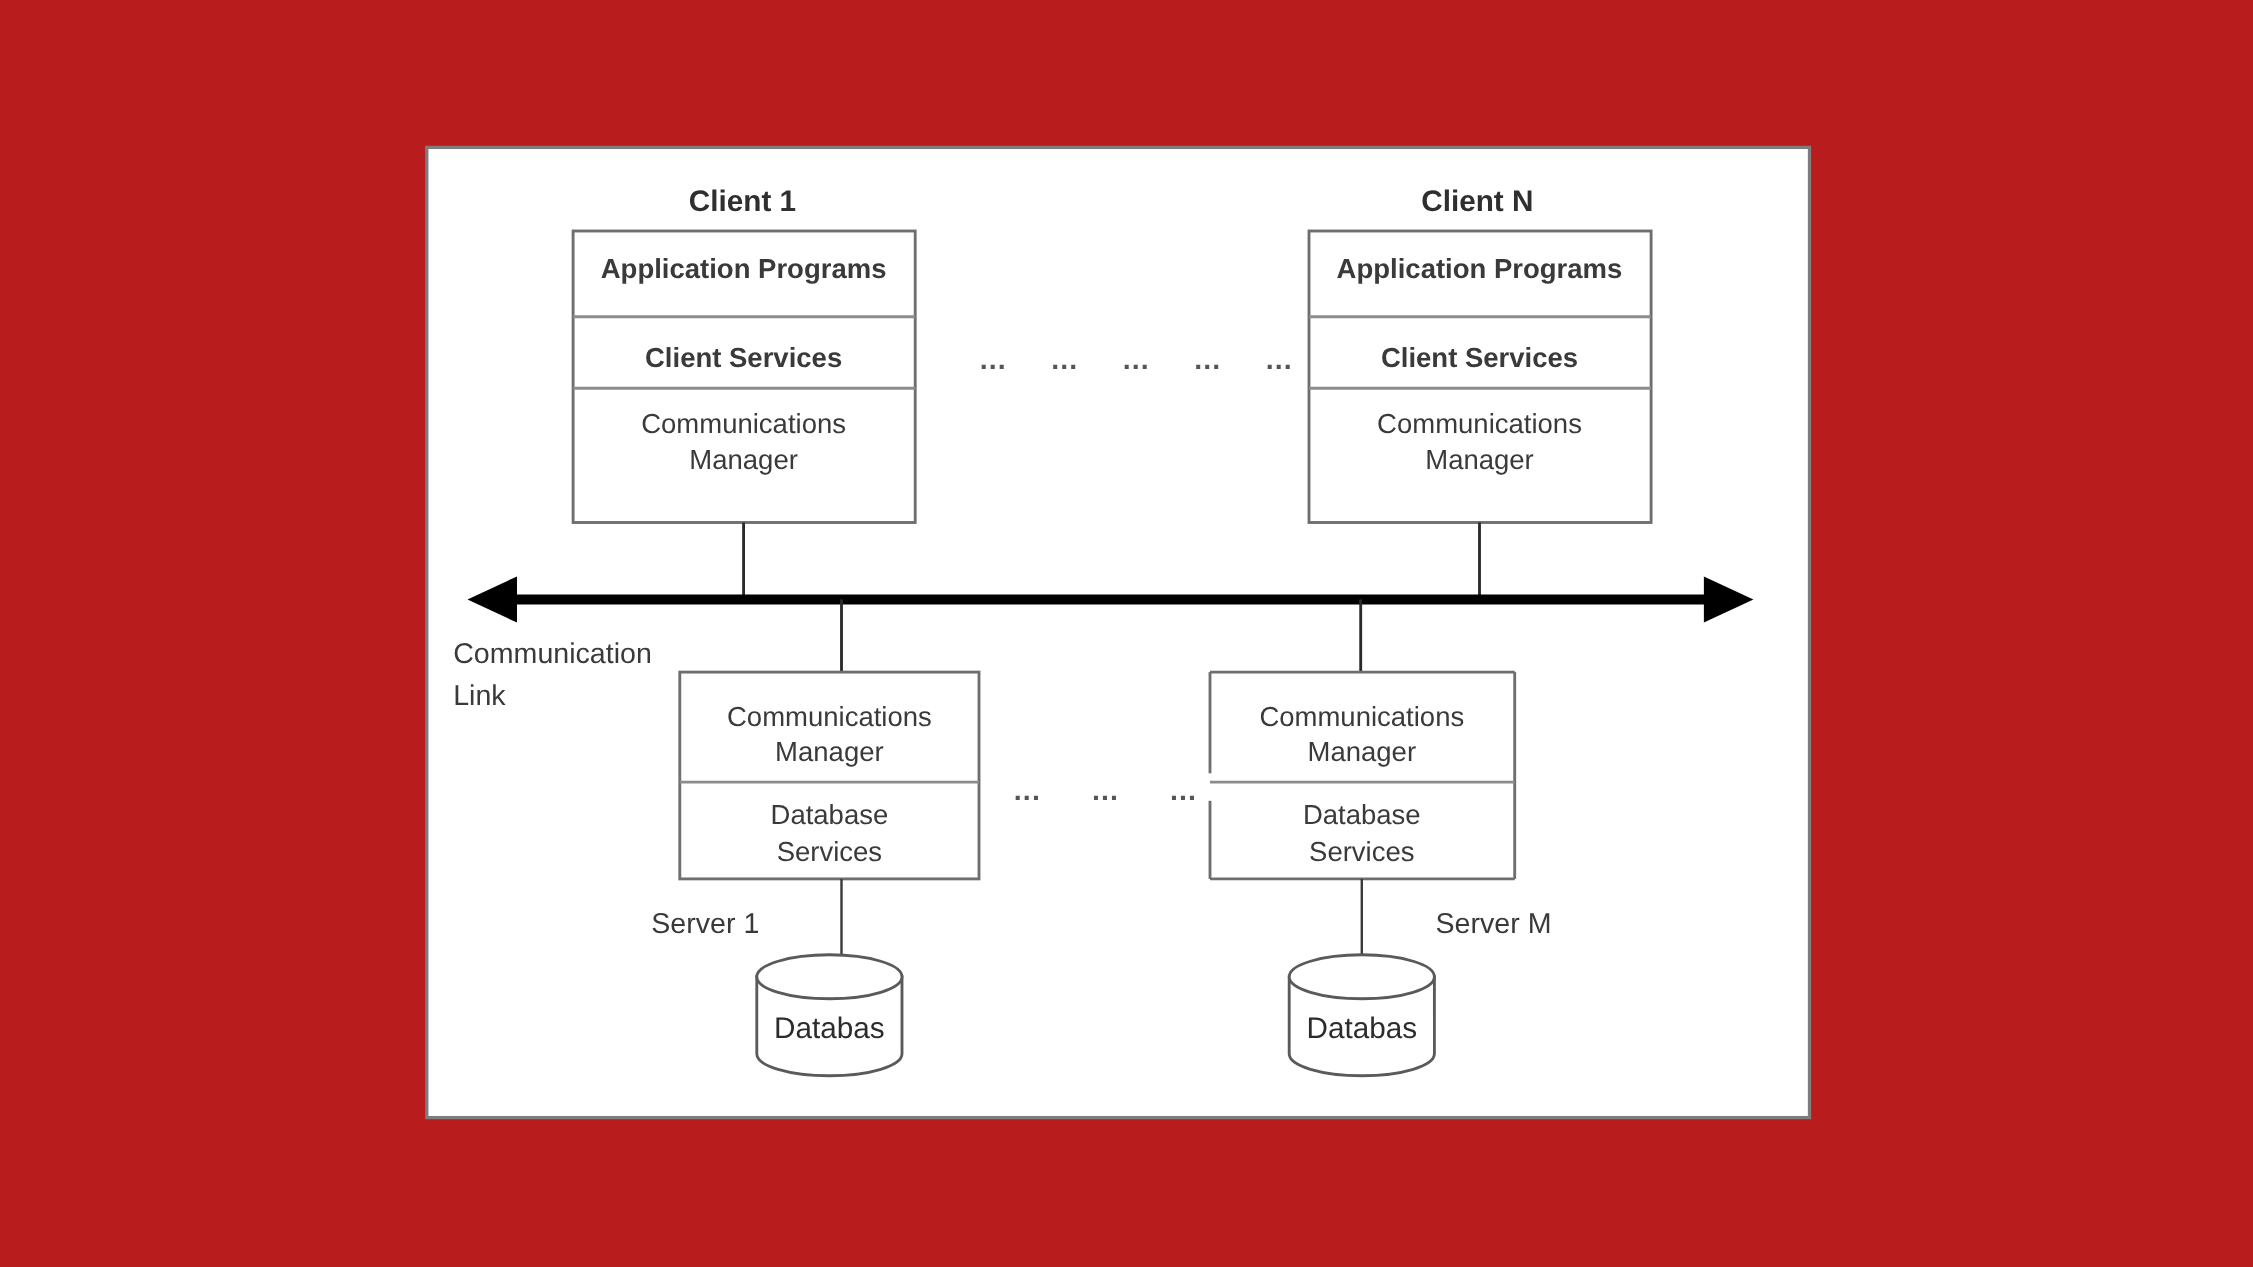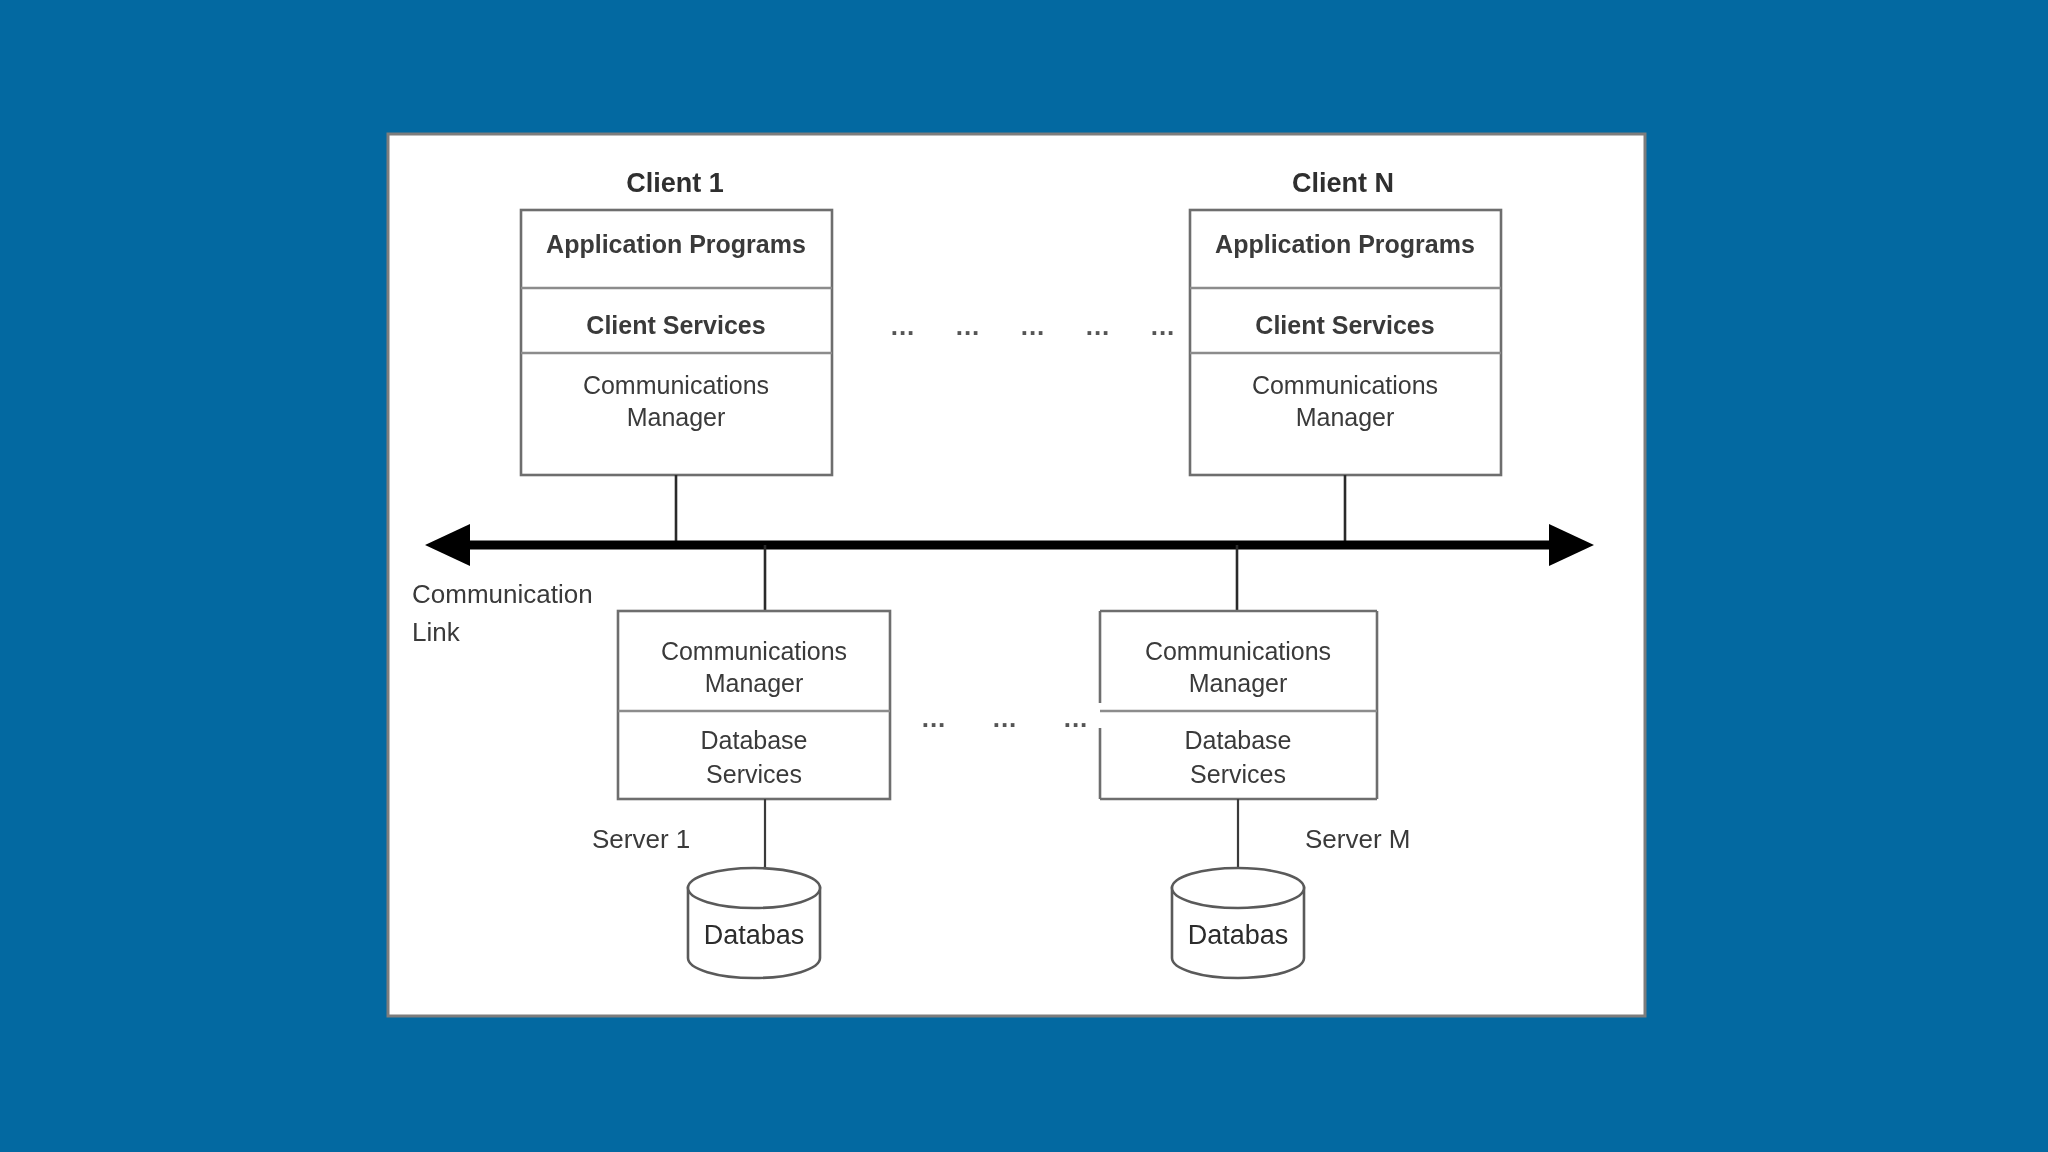--- a/index.html
+++ b/index.html
@@ -12,21 +12,21 @@
     height: 1152px;
     font-family: "Liberation Sans", sans-serif;
     position: relative;
     overflow: hidden;
   }
   #stage {
     position: absolute;
     left: 0; top: 0;
     width: 2048px;
     height: 1152px;
-    background: #0369a1;
+    background: #b91c1c;
   }
   svg#diagram {
     position: absolute;
     left: 0; top: 0;
     width: 2048px;
     height: 1152px;
     display: block;
   }
   .frame-rect {
     fill: #ffffff;

